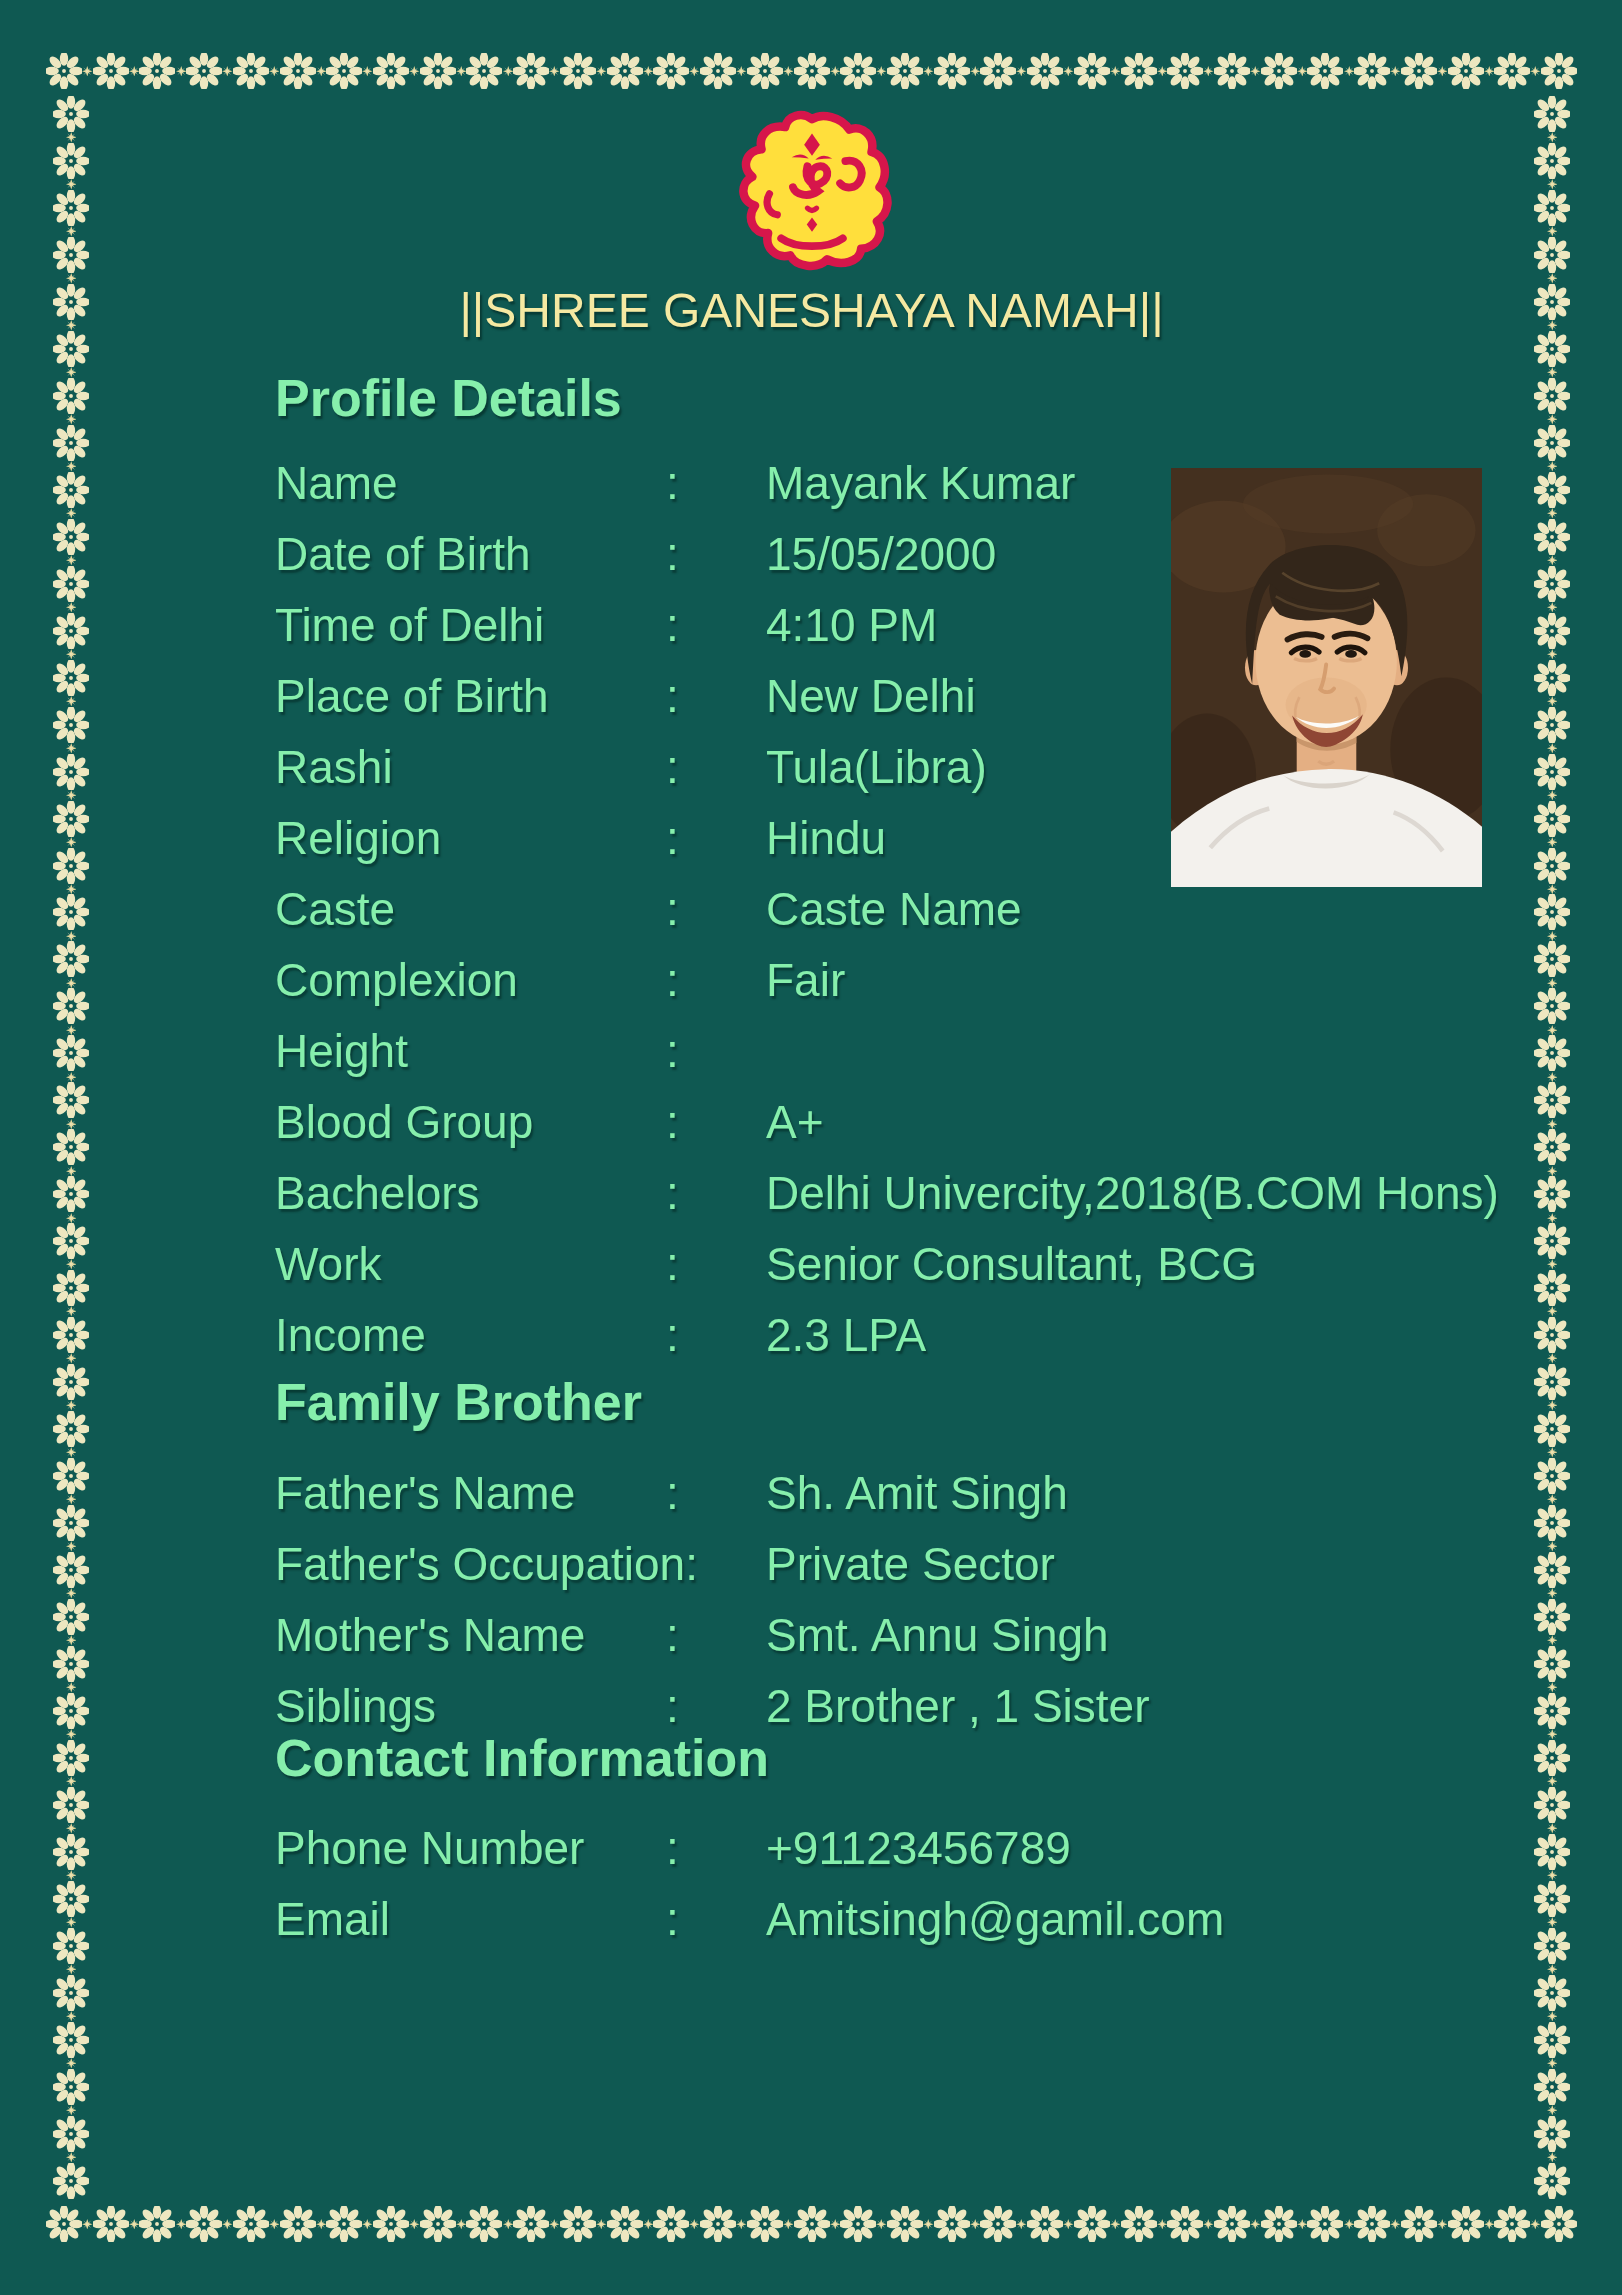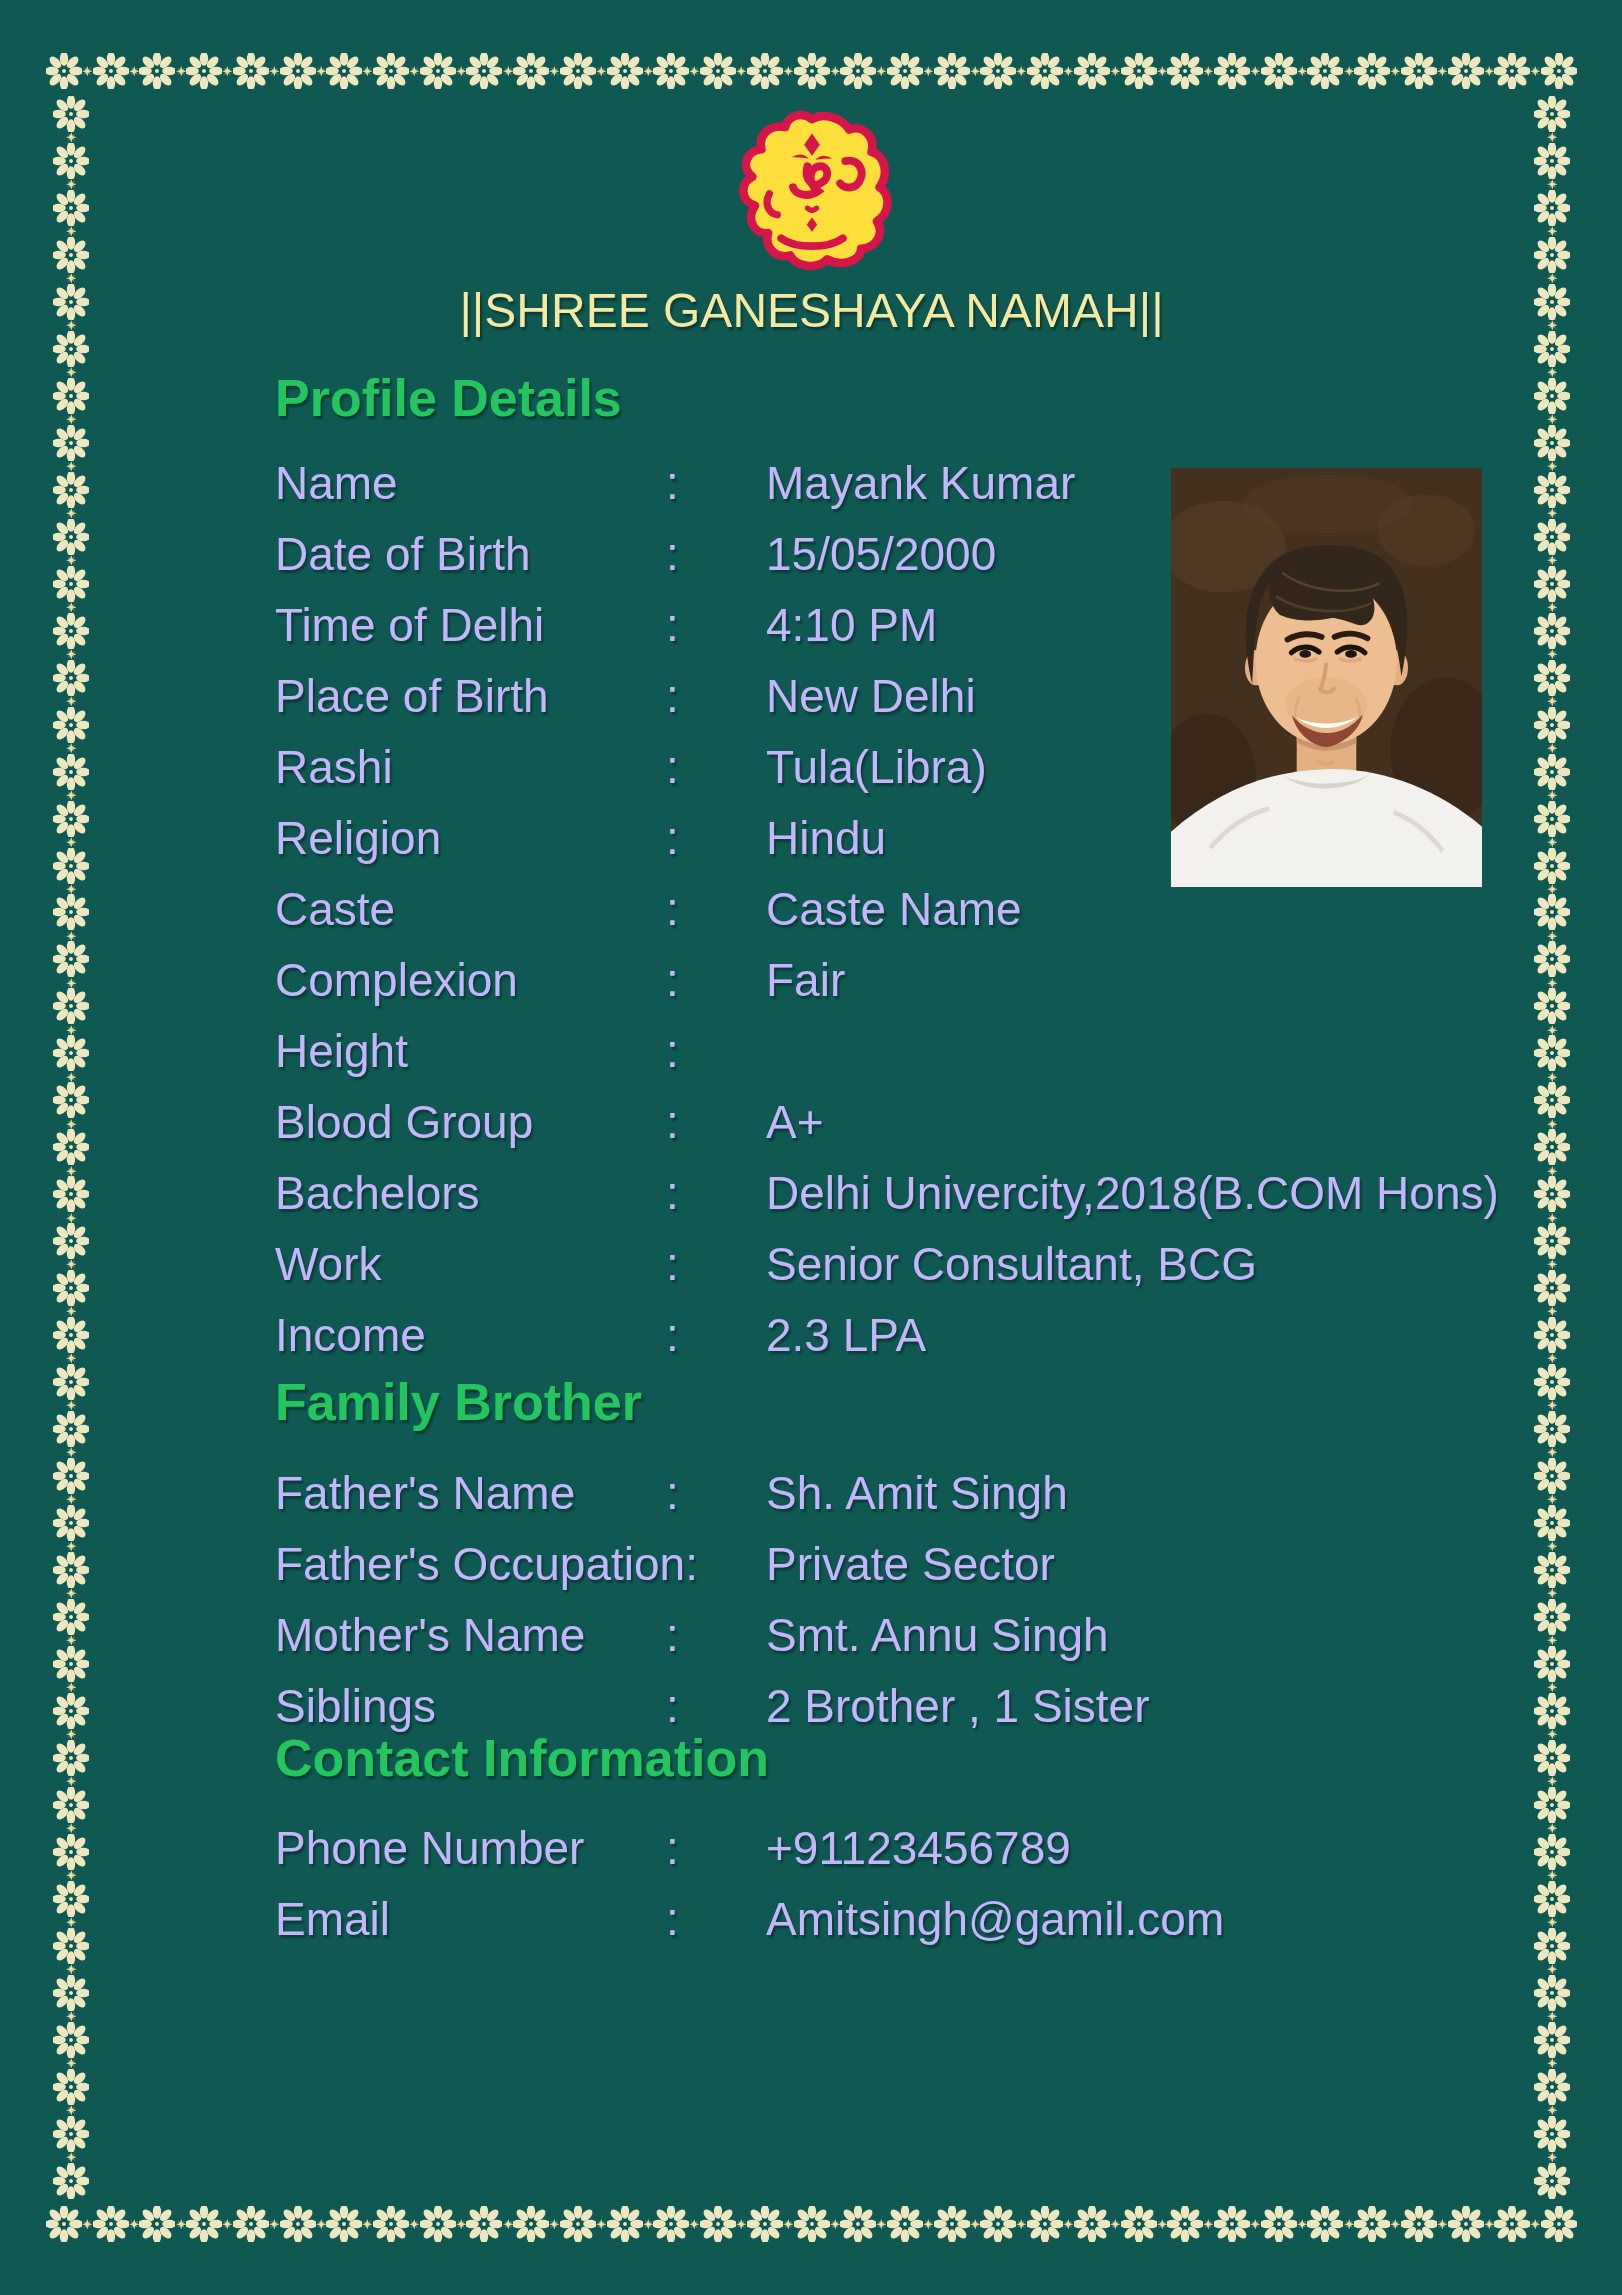--- a/index.html
+++ b/index.html
@@ -22,29 +22,29 @@
   
   .ganesha{position:absolute;left:730px;top:110px;width:164px;height:165px;}
   .invocation{
     position:absolute;left:0;top:287px;width:1623px;text-align:center;
     font-size:48px;font-weight:normal;color:#F5E9A2;line-height:48px;
     text-shadow:2px 3.3px 2px rgba(0,34,30,.55);white-space:nowrap;
   }
   
   .content{position:absolute;left:275px;top:372px;width:1296px;}
   .sec-title{
-    font-size:52px;font-weight:bold;color:#22c55e;line-height:52px;margin:0;
+    font-size:52px;font-weight:bold;color:#86efac;line-height:52px;margin:0;
     text-shadow:2px 3.3px 2px rgba(0,34,30,.55);
   }
   .sec-title.first{margin-bottom:24px;}
   .sec-title.family{margin-top:5.2px;margin-bottom:29.4px;}
   .sec-title.contact{margin-top:-9.8px;margin-bottom:29.4px;}
   .row{
     position:relative;height:71px;line-height:71px;font-size:46px;
-    color:#c4b5fd;white-space:nowrap;
+    color:#86efac;white-space:nowrap;
     text-shadow:2px 2.6px 2px rgba(0,34,30,.5);
   }
   .row .lbl{display:inline-block;min-width:391px;}
   .row .col{display:inline-block;}
   .row .val{position:absolute;left:491px;top:0;}
   
   .photo{position:absolute;left:1171px;top:468px;width:311px;height:419px;}
   .photo svg{display:block;width:100%;height:100%;}
 </style>
 </head>

